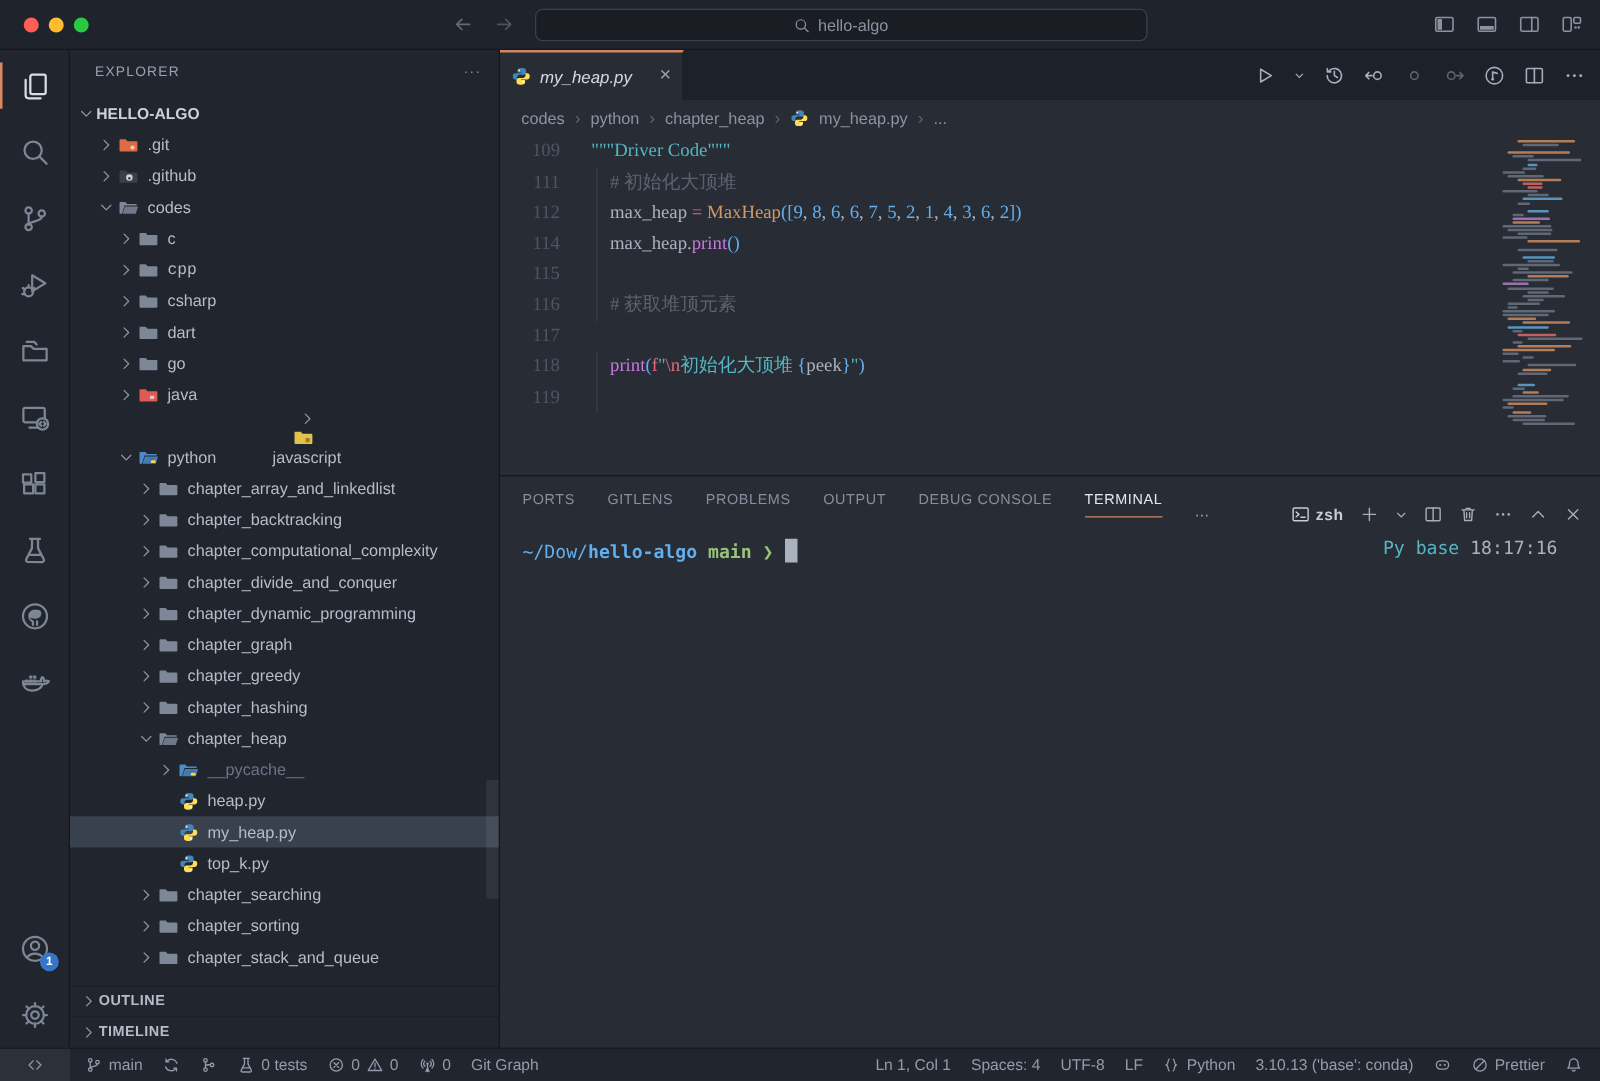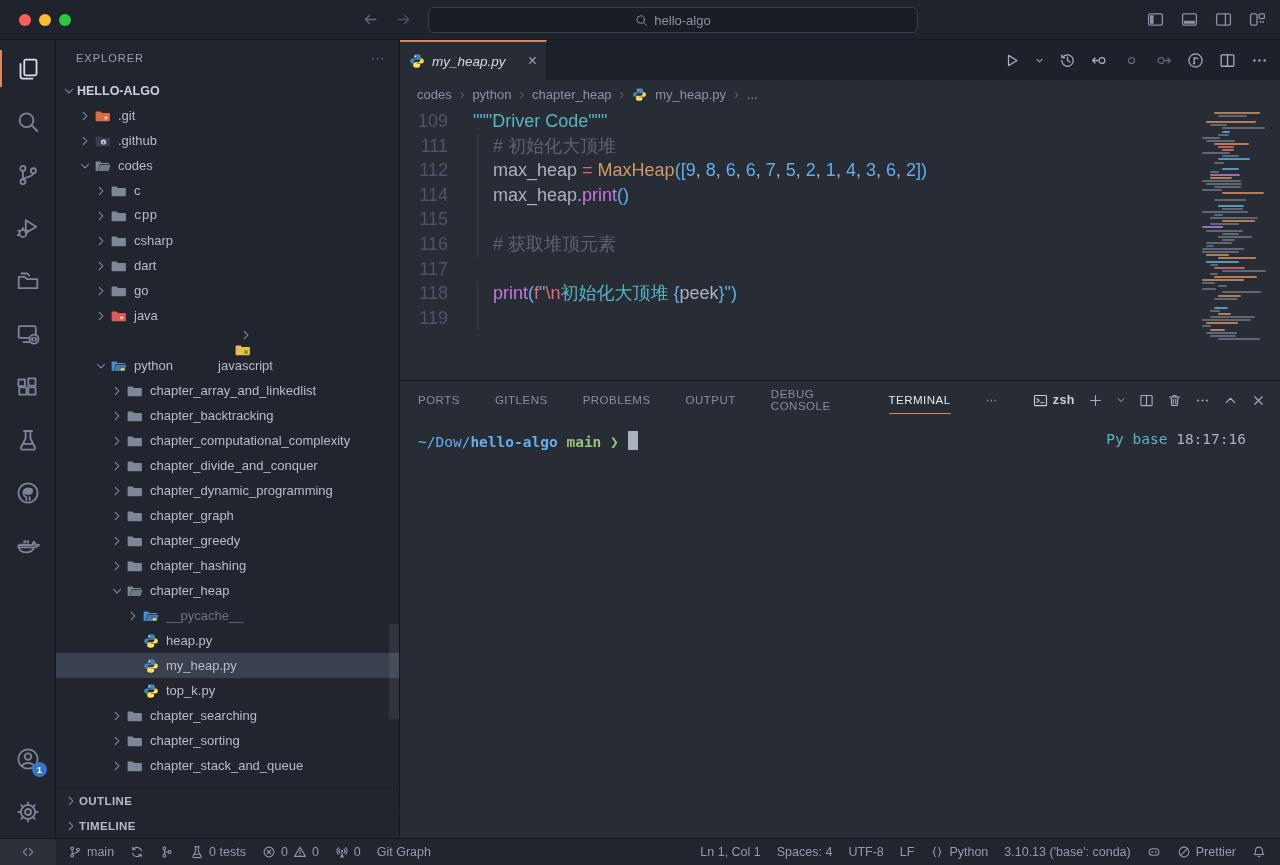--- a/index.html
+++ b/index.html
@@ -58,37 +58,37 @@
     font-style:italic; color:#d5dae2; }
   .tab-close { margin-left:auto; color:#9aa3b2; font-size:16px; font-style:normal; }
   .editor-actions { position:absolute; right:12px; top:0; height:100%;
     display:flex; align-items:center; gap:15px; color:#a6aebb; }
   .editor-actions .dimmed { color:#5d6573; }
 
   .breadcrumbs { height:28px; flex:none; display:flex; align-items:center; gap:8px;
     padding-left:17px; font-size:13px; color:#8b93a3; }
   .bc-sep { color:#5d6573; font-size:14px; }
 
-  .code-area { flex:1; position:relative; font-family:Liberation Sans, sans-serif;
-    font-size:18px; line-height:24.6px; padding-top:1px; }
+  .code-area { flex:1; position:relative; font-family:Liberation Serif, serif;
+    font-size:15px; line-height:24.6px; padding-top:1px; }
   .code-line { height:24.6px; white-space:pre; display:flex; }
   .ln { width:48px; flex:none; text-align:right; color:#4d5566; }
   .lc { margin-left:25px; position:relative; }
   .lc.g::before { content:''; position:absolute; left:4px; top:0; bottom:0; border-left:1px solid #3a3f48; }
   .s { color:#56b6c2; } .k { color:#e06c75; } .o { color:#e06c75; }
   .f { color:#c678dd; } .cl { color:#d19a66; } .n { color:#61afef; }
   .c { color:#5c6370; } .p { color:#abb2bf; } .t { color:#abb2bf; }
   .e { color:#e06c75; } .b { color:#61afef; }
 
   .minimap { position:absolute; right:2px; top:4px; width:86px; padding-left:10px; }
   .mm-line { height:2px; margin-bottom:1.1px; border-radius:1px; }
 
   
   .panel { height:458px; flex:none; border-top:1px solid #14171d; display:flex; flex-direction:column; }
-  .panel-tabs { height:38px; flex:none; display:flex; align-items:center; gap:35px;
+  .panel-tabs { height:38px; flex:none; display:flex; align-items:flex-end; gap:26px;
     padding:0 14px 0 18px; font-size:11.5px; letter-spacing:.5px; color:#868f9e; }
   .ptab { position:relative; height:100%; display:flex; align-items:center; }
   .ptab.active { color:#e4e8ee; }
   .ptab.active::after { content:''; position:absolute; left:0; right:0; bottom:5px; height:1.5px; background:#d08862; }
   .ptab-dots { color:#9aa3b2; }
   .panel-controls { margin-left:auto; display:flex; align-items:center; gap:13px; color:#a6aebb; font-size:12.5px; }
   .zshgrp { display:flex; align-items:center; gap:5px; font-weight:bold; color:#c8cdd6; font-size:12.5px; }
   .terminal { flex:1; position:relative; padding:12px 30px 0 18px;
     font-family:"DejaVu Sans Mono", monospace; font-size:14.5px; }
   .t-blue { color:#61afef; } .t-blue-b { color:#61afef; font-weight:bold; }

